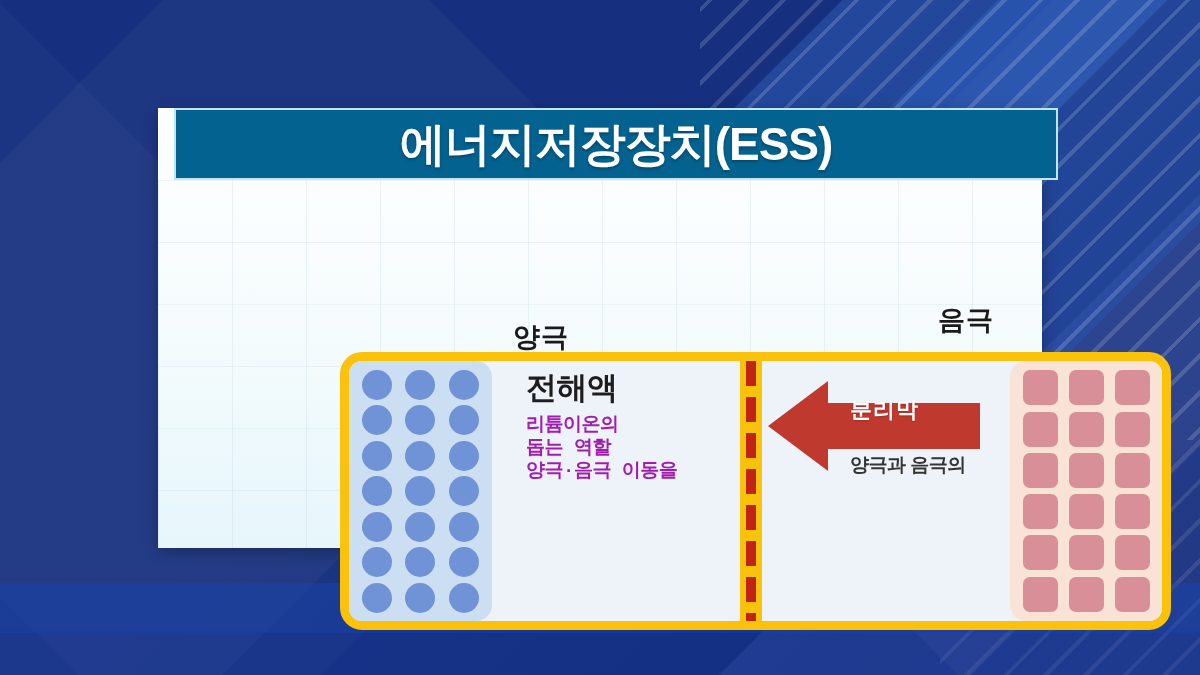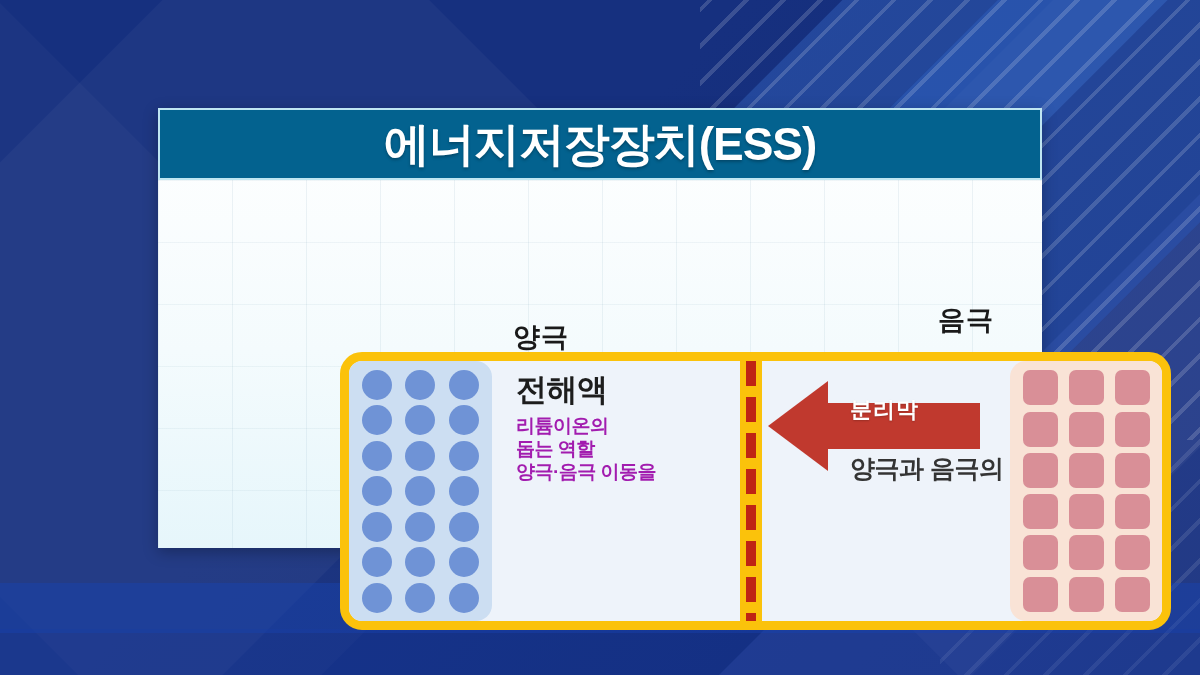--- a/index.html
+++ b/index.html
@@ -98,21 +98,21 @@
   #panel {
     position: absolute;
     left: 158px; top: 108px;
     width: 884px; height: 440px;
     background: linear-gradient(180deg, #ffffff 0%, #f4fbfd 55%, #e6f6fb 100%);
     box-shadow: 0 4px 14px rgba(0,0,0,0.28);
   }
 
   #title-bar {
     position: absolute;
-    left: 0; top: 0;
+    left: 16px; top: 0;
     width: 884px; height: 72px;
     background: #046191;
     background: #03628f;
     border: 2px solid #bfe6f2;
     display: flex;
     align-items: center;
     justify-content: center;
   }
   #title-bar .title-text {
     color: #ffffff;
@@ -226,22 +226,23 @@
       #bf2414 0px,
       #bf2414 25px,
       #fbc20b 25px,
       #fbc20b 36px
     );
   }
 
   
   #electrolyte-text {
     position: absolute;
-    left: 24px; top: 12px;
+    left: 34px; top: 12px;
     width: 230px;
+    font-family: Liberation Mono, monospace;
   }
   .block-title {
     font-size: 31px;
     font-weight: bold;
     color: #1d1d1d;
     letter-spacing: -0.5px;
     line-height: 1.1;
   }
   .block-desc {
     margin-top: 7px;
@@ -285,21 +286,21 @@
     font-weight: bold;
     color: #ffffff;
     letter-spacing: 1px;
     line-height: 1;
     text-shadow: 0 1px 2px rgba(0,0,0,0.2);
   }
   #sep-desc {
     position: absolute;
     left: 88px; top: 76px;
     width: 200px;
-    font-size: 25px;
+    font-size: 19px;
     font-weight: bold;
     color: #343434;
     line-height: 1.22;
     letter-spacing: -0.5px;
   }
 </style>
 </head>
 <body>
 
 <div id="stage">

